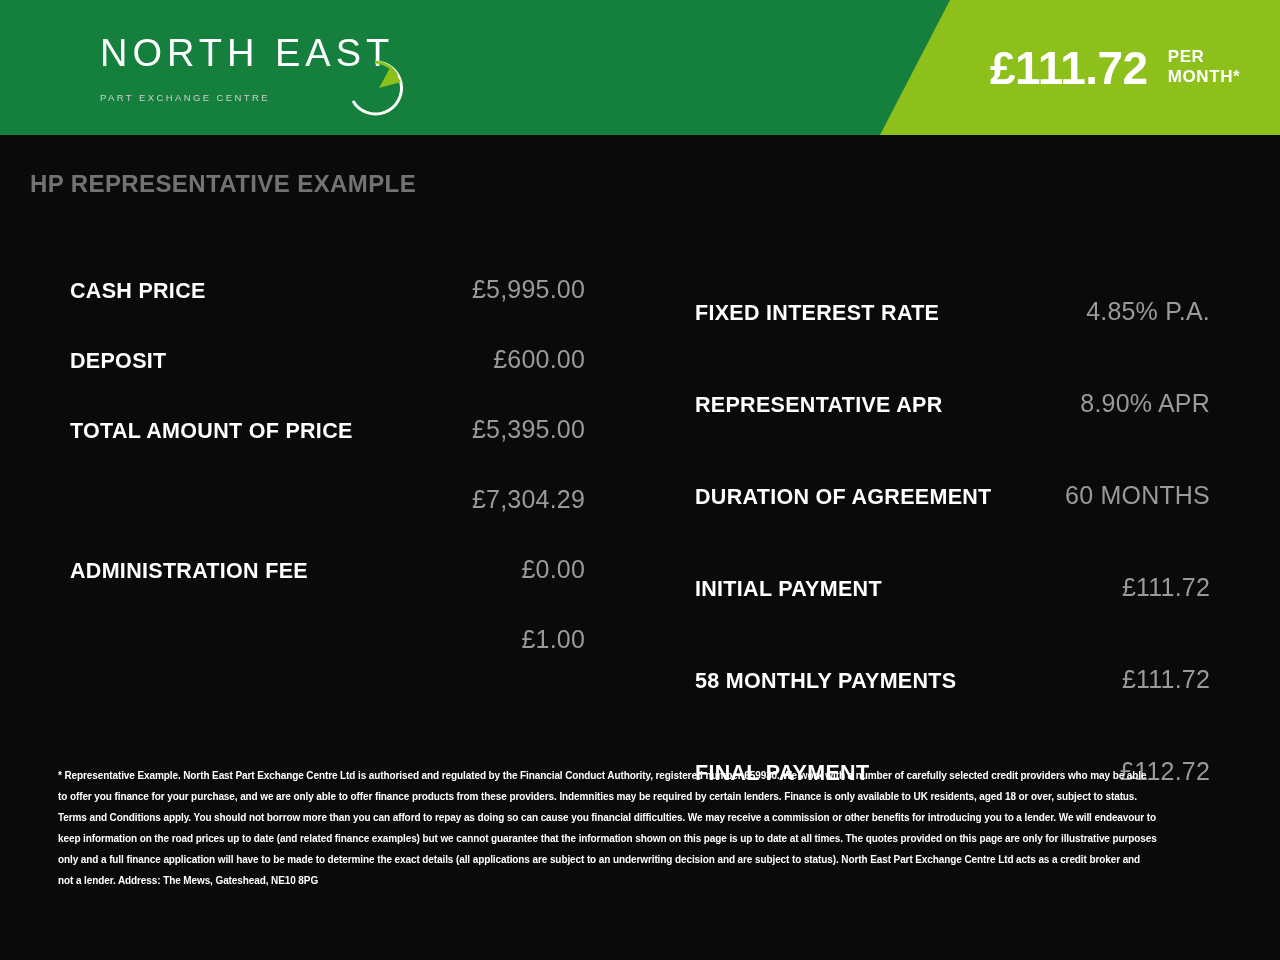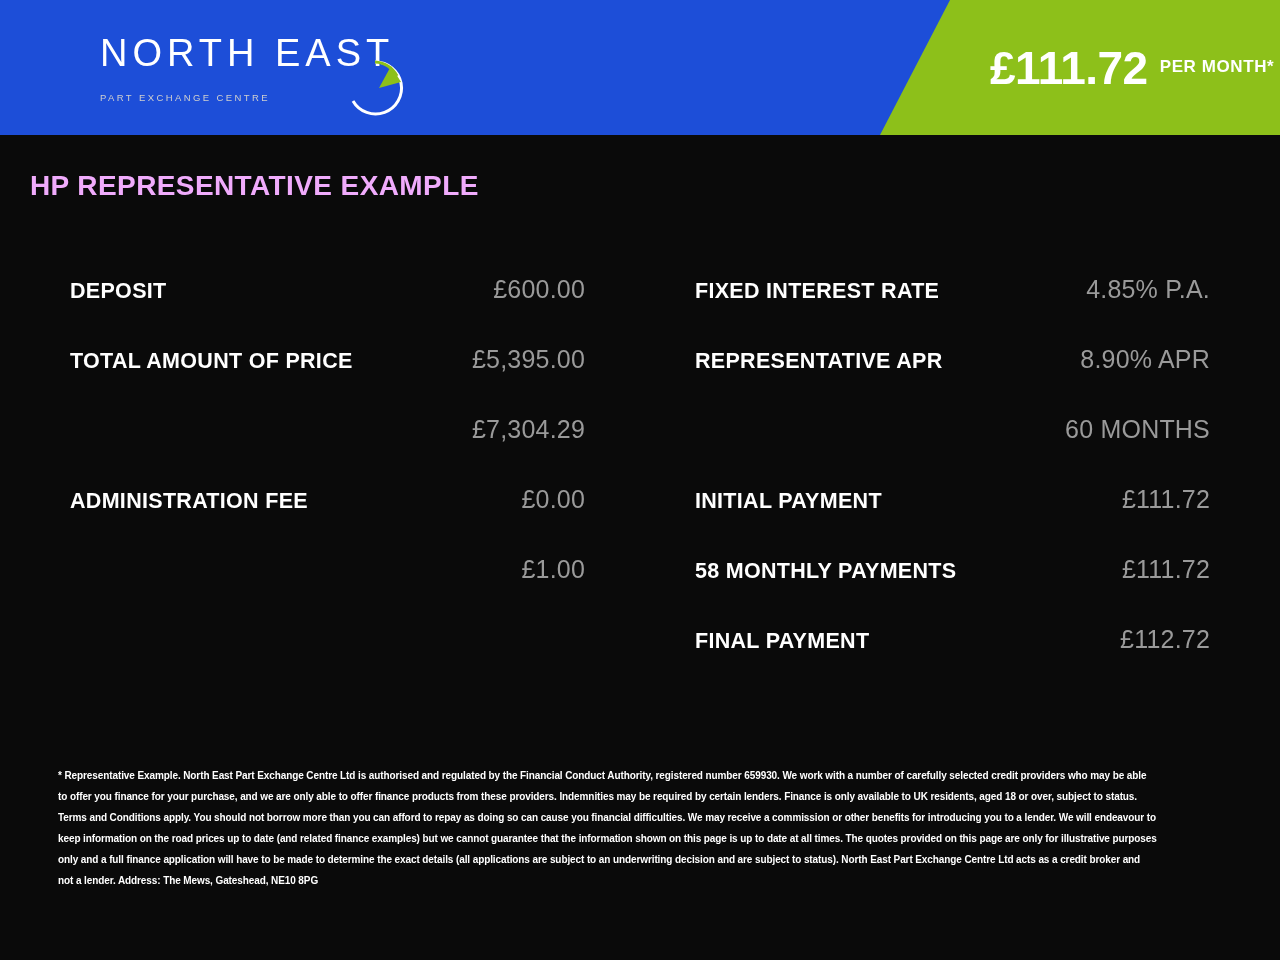--- a/index.html
+++ b/index.html
@@ -14,21 +14,21 @@
     position: relative;
     width: 1280px;
     height: 960px;
     background: #0a0a0a;
   }
 
   
   .header {
     position: relative;
     height: 135px;
-    background: #1d4ed8;
+    background: #15803d;
     overflow: hidden;
   }
   .logo-wrap {
     position: absolute;
     left: 100px;
     top: 32px;
     width: 300px;
     height: 70px;
   }
   .logo-text {
@@ -72,28 +72,28 @@
     font-size: 46px;
     font-weight: 700;
     letter-spacing: -0.5px;
     line-height: 46px;
   }
   .price-per {
     color: #ffffff;
     font-size: 17px;
     font-weight: 700;
     letter-spacing: 0.6px;
-    margin-left: 12px;
+    margin-left: 20px;
     padding-bottom: 2px;
   }
 
   
   .title {
-    color: #f0abfc;
-    font-size: 28px;
+    color: #737373;
+    font-size: 24px;
     font-weight: 700;
     letter-spacing: 0.4px;
     margin: 35px 0 0 30px;
   }
 
   
   .table-area {
     position: absolute;
     top: 275px;
     left: 0;
@@ -120,21 +120,21 @@
   .cell-value {
     color: #9a9a9a;
     font-size: 25px;
     font-weight: 400;
     letter-spacing: 0.2px;
     margin-left: auto;
     white-space: nowrap;
   }
 
   .col-left .row { padding-left: 70px; padding-right: 55px; }
-  .col-right .row { padding-left: 55px; padding-right: 70px; }
+  .col-right .row { padding-left: 55px; padding-right: 70px; margin-top: 22px; }
 
   
   .disclaimer {
     position: absolute;
     top: 765px;
     left: 28px;
     width: 1100px;
     color: #ffffff;
     font-size: 10px;
     font-weight: 700;
@@ -166,20 +166,24 @@
       <span class="price-per">PER MONTH*</span>
     </div>
   </div>
 
   <div class="title">HP REPRESENTATIVE EXAMPLE</div>
 
   <div class="table-area">
     <div class="grid">
       <div class="col-left">
         <div class="row">
+          <span class="cell-label">CASH PRICE</span>
+          <span class="cell-value">£5,995.00</span>
+        </div>
+        <div class="row">
           <span class="cell-label">DEPOSIT</span>
           <span class="cell-value">£600.00</span>
         </div>
         <div class="row">
           <span class="cell-label">TOTAL AMOUNT OF PRICE</span>
           <span class="cell-value">£5,395.00</span>
         </div>
         <div class="row">
           <span class="cell-value">£7,304.29</span>
         </div>
@@ -195,20 +199,21 @@
       <div class="col-right">
         <div class="row">
           <span class="cell-label">FIXED INTEREST RATE</span>
           <span class="cell-value">4.85% P.A.</span>
         </div>
         <div class="row">
           <span class="cell-label">REPRESENTATIVE APR</span>
           <span class="cell-value">8.90% APR</span>
         </div>
         <div class="row">
+          <span class="cell-label">DURATION OF AGREEMENT</span>
           <span class="cell-value">60 MONTHS</span>
         </div>
         <div class="row">
           <span class="cell-label">INITIAL PAYMENT</span>
           <span class="cell-value">£111.72</span>
         </div>
         <div class="row">
           <span class="cell-label">58 MONTHLY PAYMENTS</span>
           <span class="cell-value">£111.72</span>
         </div>

